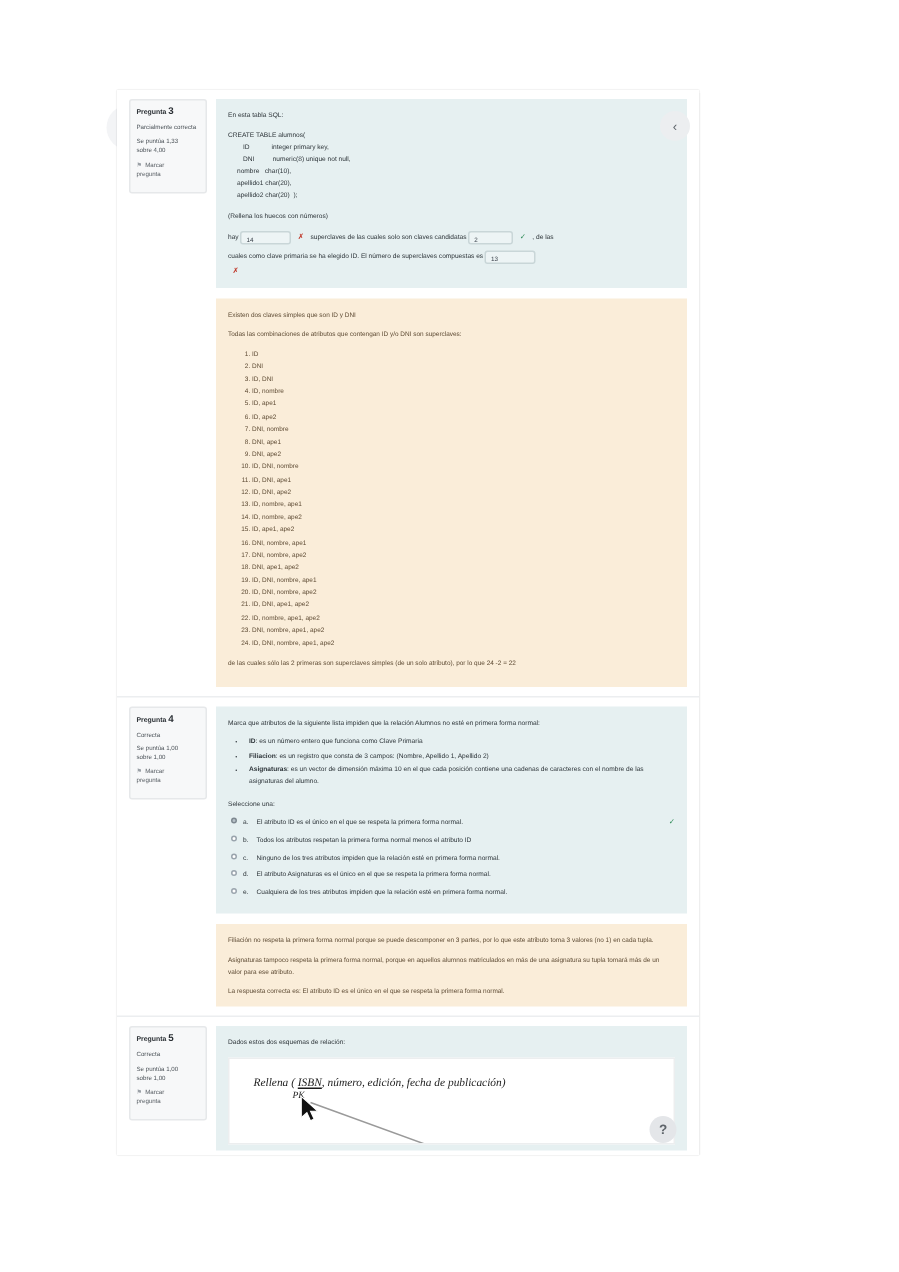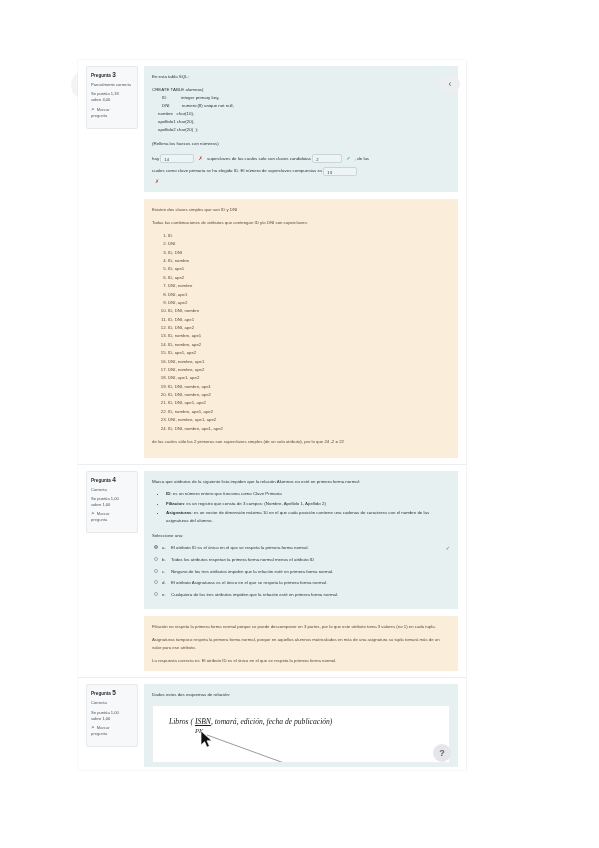--- a/index.html
+++ b/index.html
@@ -456,21 +456,21 @@
           <span>Marcar</span><br>
           <span>pregunta</span>
         </div>
       </div>
 
       <div class="qbody">
         <div class="qtext" style="padding-bottom:4px;">
           <div>Dados estos dos esquemas de relación:</div>
           <div class="picwrap">
             <div class="pic-line1">
-              <span>Libros ( </span><u>ISBN</u><span>, tomará, edición, fecha de publicación)</span>
+              <span>Rellena ( </span><u>ISBN</u><span>, número, edición, fecha de publicación)</span>
             </div>
             <div class="pic-pk">PK</div>
             <svg class="pic-arrow" viewBox="0 0 120 45">
               <line x1="2" y1="2" x2="112" y2="42" stroke="#9a9a9a" stroke-width="1"></line>
             </svg>
             <div class="cursor">
               <svg width="14" height="18" viewBox="0 0 14 18">
                 <polygon points="0,0 0,14 3.6,10.8 6,16.2 8.4,15 6,9.8 10.8,9.8" fill="#111111" stroke="#ffffff" stroke-width="0.7"></polygon>
               </svg>
             </div>

